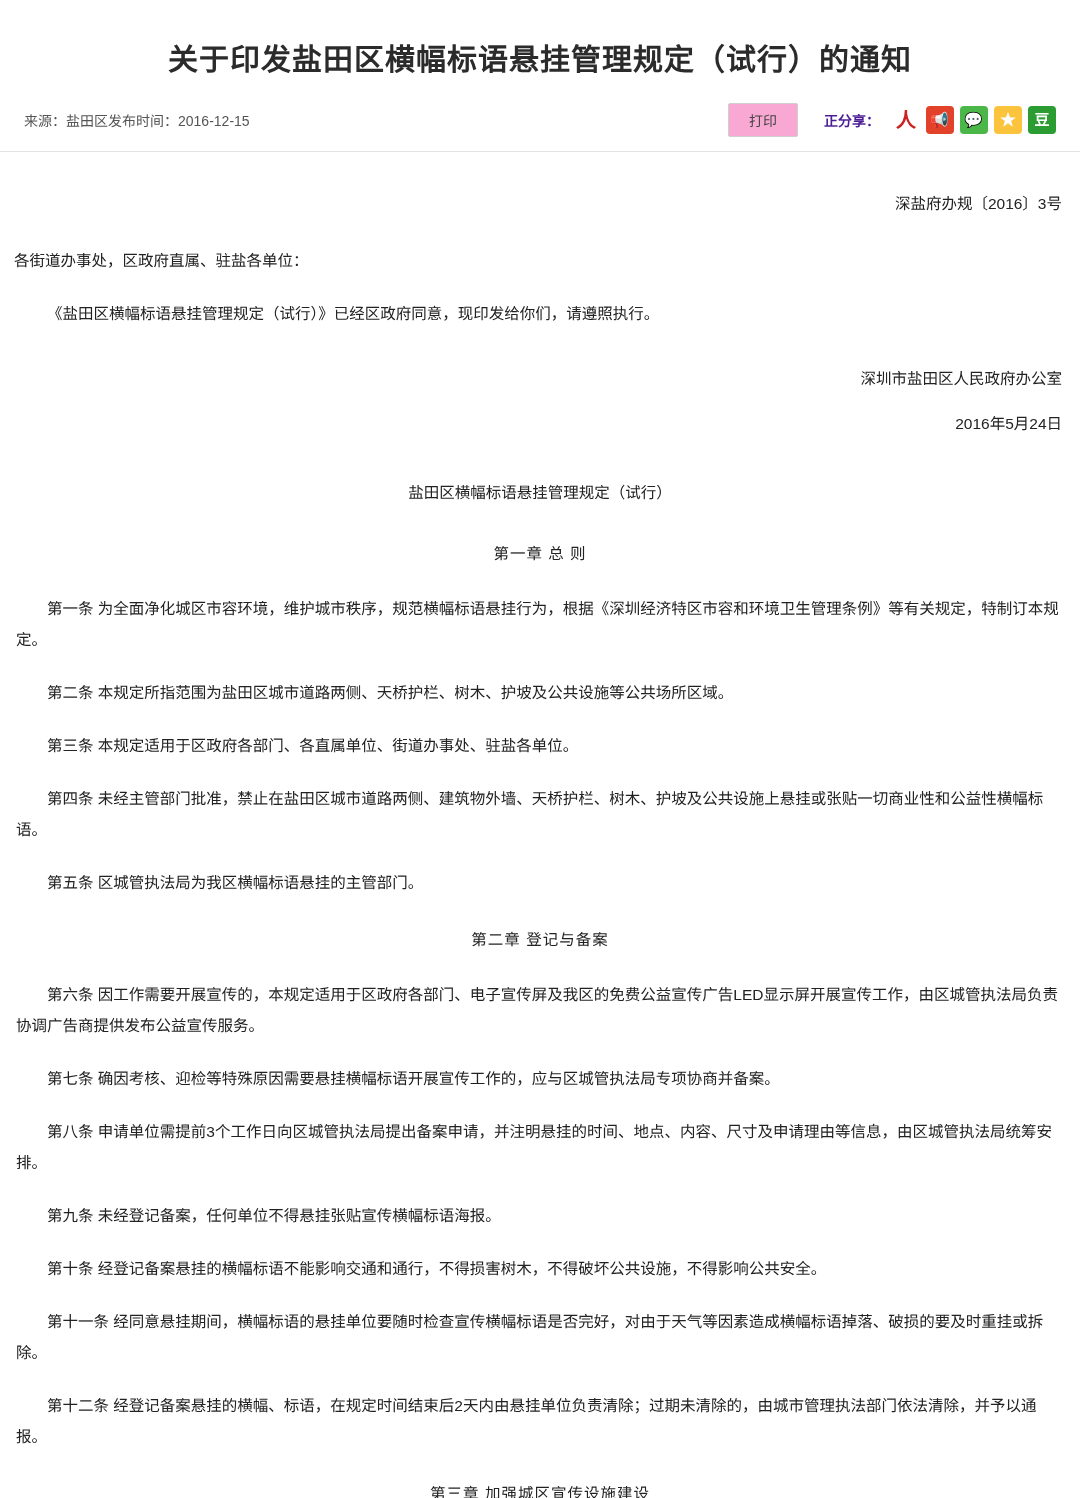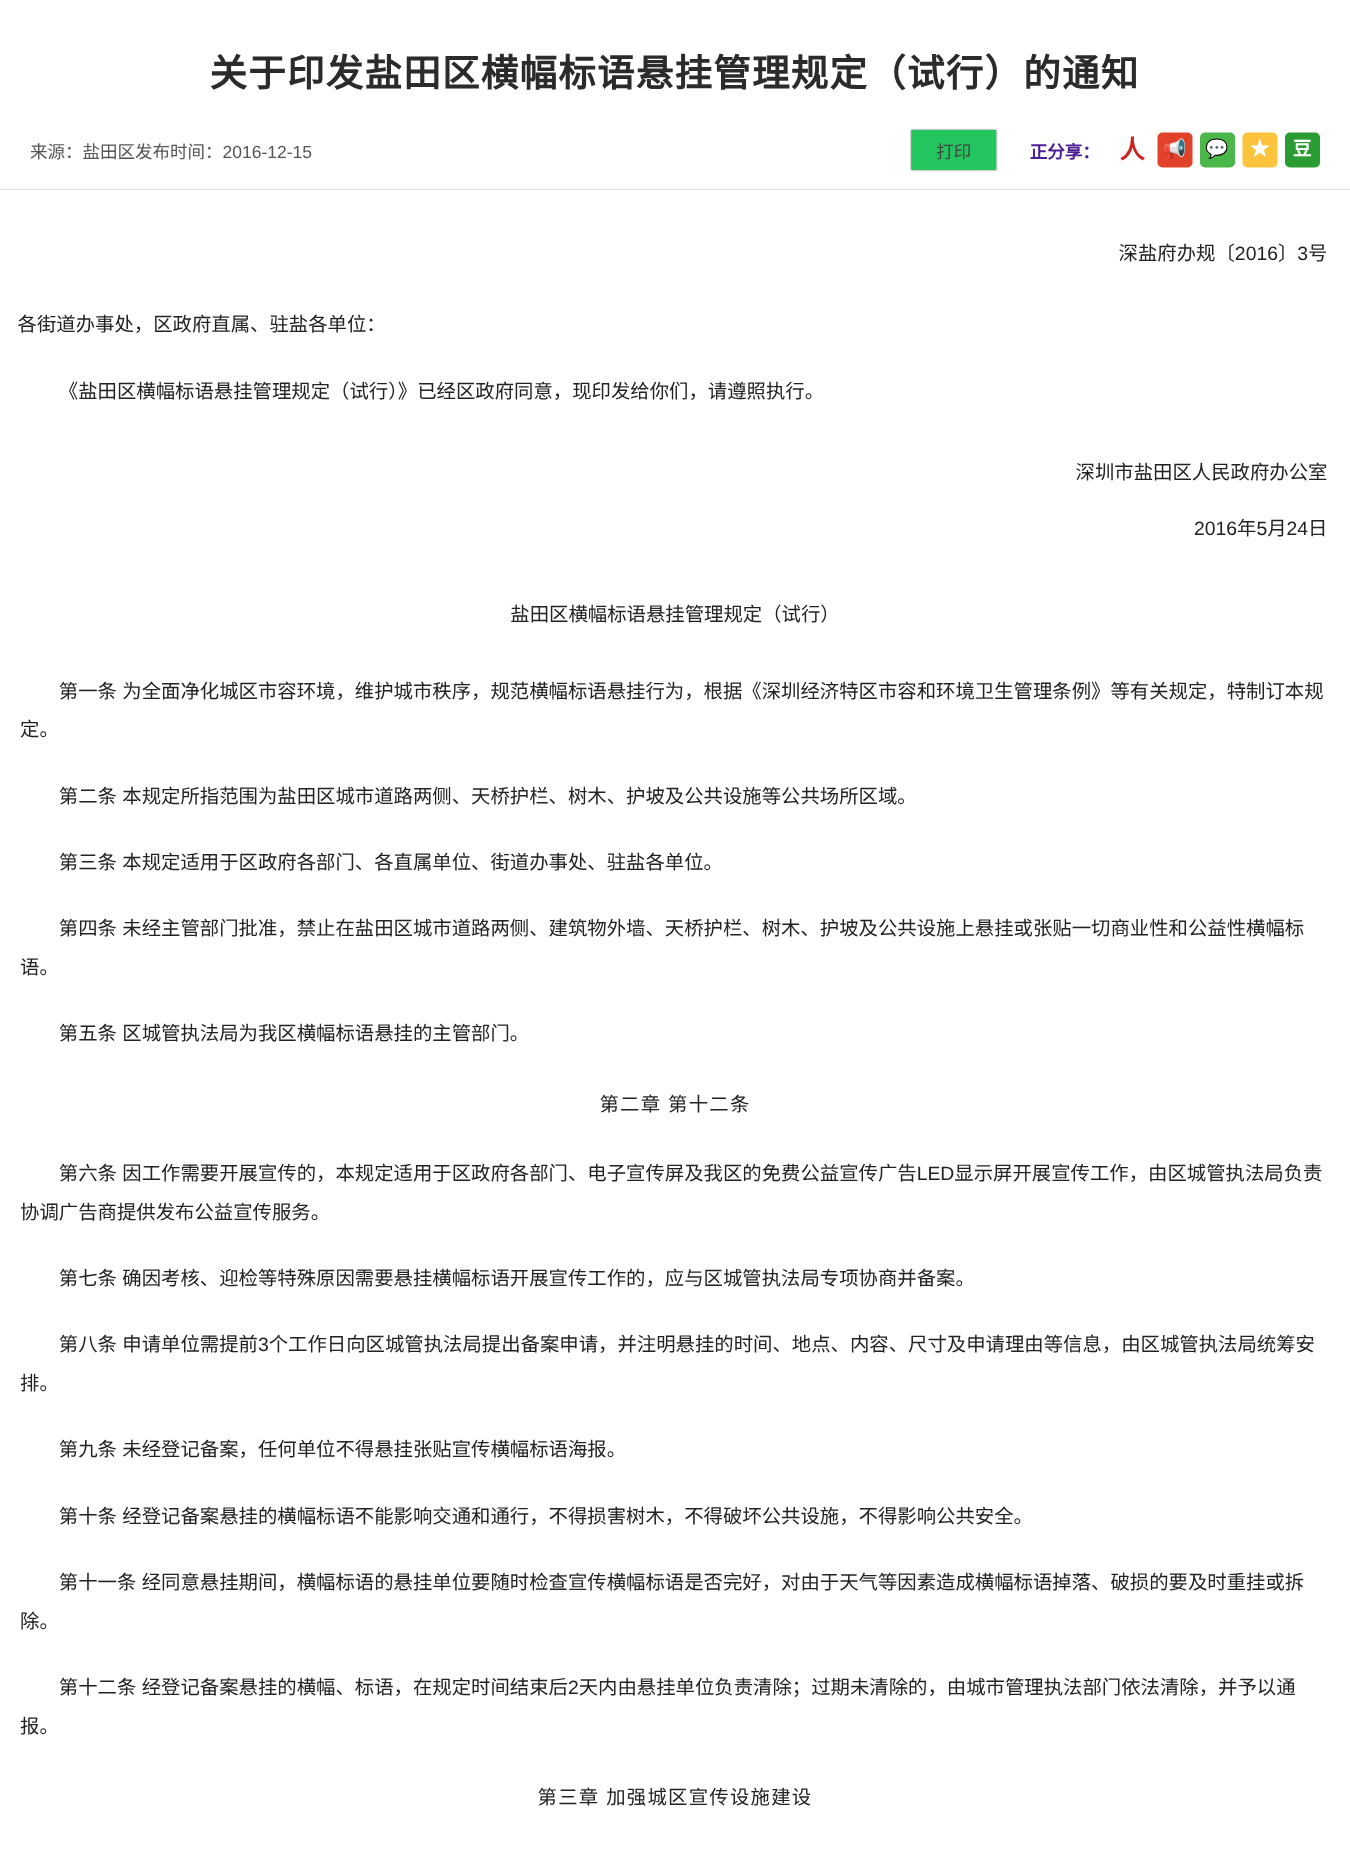--- a/index.html
+++ b/index.html
@@ -43,21 +43,21 @@
     font-size: 14px;
     color: #555;
   }
   .meta-right {
     display: flex;
     align-items: center;
     gap: 12px;
   }
   .print-btn {
     border: 1px solid #cfcfcf;
-    background: #22c55e;
+    background: #f9a8d4;
     color: #444;
     font-size: 14px;
     padding: 6px 20px;
     border-radius: 2px;
     cursor: pointer;
     font-family: inherit;
   }
   .share-label {
     font-size: 14px;
     color: #4c1d95;
@@ -177,27 +177,28 @@
 
     <div class="addressee">各街道办事处，区政府直属、驻盐各单位：</div>
 
     <div class="para">《盐田区横幅标语悬挂管理规定（试行）》已经区政府同意，现印发给你们，请遵照执行。</div>
 
     <div class="signature">深圳市盐田区人民政府办公室</div>
     <div class="sig-date">2016年5月24日</div>
 
     <div class="reg-title">盐田区横幅标语悬挂管理规定（试行）</div>
 
+    <div class="chapter">第一章  总  则</div>
     <div class="article">第一条 为全面净化城区市容环境，维护城市秩序，规范横幅标语悬挂行为，根据《深圳经济特区市容和环境卫生管理条例》等有关规定，特制订本规定。</div>
     <div class="article">第二条 本规定所指范围为盐田区城市道路两侧、天桥护栏、树木、护坡及公共设施等公共场所区域。</div>
     <div class="article">第三条 本规定适用于区政府各部门、各直属单位、街道办事处、驻盐各单位。</div>
     <div class="article">第四条 未经主管部门批准，禁止在盐田区城市道路两侧、建筑物外墙、天桥护栏、树木、护坡及公共设施上悬挂或张贴一切商业性和公益性横幅标语。</div>
     <div class="article">第五条 区城管执法局为我区横幅标语悬挂的主管部门。</div>
 
-    <div class="chapter">第二章  第十二条</div>
+    <div class="chapter">第二章  登记与备案</div>
     <div class="article">第六条 因工作需要开展宣传的，本规定适用于区政府各部门、电子宣传屏及我区的免费公益宣传广告LED显示屏开展宣传工作，由区城管执法局负责协调广告商提供发布公益宣传服务。</div>
     <div class="article">第七条 确因考核、迎检等特殊原因需要悬挂横幅标语开展宣传工作的，应与区城管执法局专项协商并备案。</div>
     <div class="article">第八条 申请单位需提前3个工作日向区城管执法局提出备案申请，并注明悬挂的时间、地点、内容、尺寸及申请理由等信息，由区城管执法局统筹安排。</div>
     <div class="article">第九条 未经登记备案，任何单位不得悬挂张贴宣传横幅标语海报。</div>
     <div class="article">第十条 经登记备案悬挂的横幅标语不能影响交通和通行，不得损害树木，不得破坏公共设施，不得影响公共安全。</div>
     <div class="article">第十一条 经同意悬挂期间，横幅标语的悬挂单位要随时检查宣传横幅标语是否完好，对由于天气等因素造成横幅标语掉落、破损的要及时重挂或拆除。</div>
     <div class="article">第十二条 经登记备案悬挂的横幅、标语，在规定时间结束后2天内由悬挂单位负责清除；过期未清除的，由城市管理执法部门依法清除，并予以通报。</div>
 
     <div class="chapter">第三章  加强城区宣传设施建设</div>
 

